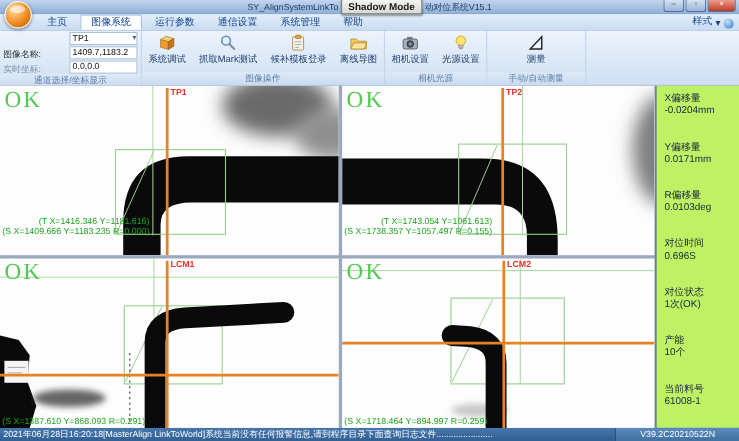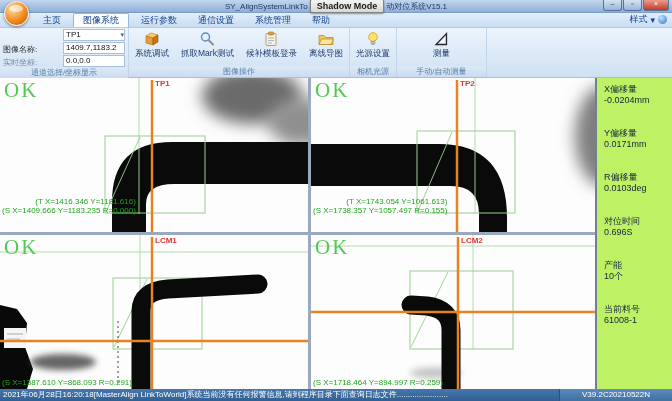--- a/index.html
+++ b/index.html
@@ -13,21 +13,21 @@
   .winbtns{position:absolute;right:3px;top:0;display:flex;gap:1px;z-index:6;}
   .winbtn{width:17px;height:10px;border:1px solid #53719c;border-top:none;border-radius:0 0 3px 3px;background:linear-gradient(#d5e3f3,#9ab5d6);font-size:7px;line-height:8px;text-align:center;color:#1d3a66;cursor:default;}
   .winbtn.close{background:linear-gradient(#ee9c8c,#c03a28);color:#fff;width:24px;}
   .orb{position:absolute;left:4px;top:1px;width:23px;height:23px;border-radius:50%;background:radial-gradient(circle at 35% 30%,#ffdda6,#f08c1e 55%,#b55405);border:1px solid #f2f2f2;box-shadow:0 1px 3px rgba(0,0,0,.45);z-index:20;}
   .orb::after{content:"";position:absolute;left:4px;top:3px;width:14px;height:7px;border-radius:50%;background:rgba(255,255,255,.55);}
 
   
   .tabrow{height:15px;background:linear-gradient(#e2eefb,#c8dcf2);display:flex;align-items:flex-end;padding-left:34px;gap:3px;position:relative;border-bottom:1px solid #b4c9e2;box-sizing:border-box;}
   .tab{font-size:9px;color:#15428b;padding:0 9px;height:13px;line-height:13px;white-space:nowrap;cursor:default;}
   .tab.active{background:#fbfdff;border:1px solid #9ab6d8;border-bottom:none;border-radius:2px 2px 0 0;}
-  .style-menu{position:absolute;right:5px;bottom:1px;font-size:9px;color:#15428b;display:flex;align-items:center;gap:3px;margin-top:32px;}
+  .style-menu{position:absolute;right:5px;bottom:1px;font-size:9px;color:#15428b;display:flex;align-items:flex-end;gap:3px;margin-top:32px;}
   .globe-dot{width:9px;height:9px;border-radius:50%;background:radial-gradient(circle at 35% 30%,#bfe3ff,#2f78c4);display:inline-block;}
 
   
   .ribbon{height:50px;background:linear-gradient(#ecf3fc,#dcE9f7 55%,#cfe0f2);display:flex;border-bottom:1px solid #a9bedb;box-sizing:border-box;}
   .rgroup{display:flex;flex-direction:column;border-right:1px solid #c2d4ea;box-sizing:border-box;}
   .rgroup-label{font-size:8px;color:#5b7da8;text-align:center;height:11px;line-height:11px;margin-top:auto;background:linear-gradient(#dce9f7,#cbdcf0);white-space:nowrap;}
   .g-fields{width:129px;}
   .fieldrow{display:flex;align-items:center;height:12px;margin:1px 3px 0 3px;font-size:8px;}
   .fieldrow .lbl{width:60px;color:#2a2a2a;white-space:nowrap;margin-top:28px;}
   .fieldrow.dim .lbl{color:#7d8fa6;}
@@ -150,20 +150,29 @@
               <path d="M1 13.5 L3.5 8 L15.5 8 L13 13.5 Z" fill="#ffe59a" stroke="#b08820" stroke-width=".7"></path>
             </svg>
           <span>离线导图</span>
         </div>
       </div>
       <div class="rgroup-label">图像操作</div>
     </div>
 
     <div class="rgroup">
       <div class="btns">
+        <div class="rbtn">
+          <svg viewBox="0 0 16 16">
+              <rect x="5" y="2.5" width="5" height="2.5" fill="#7a8088"></rect>
+              <rect x="1.5" y="4.5" width="13" height="9" rx="1.5" fill="#a8b0ba" stroke="#555c64" stroke-width=".8"></rect>
+              <circle cx="8" cy="9" r="3" fill="#4e5a68" stroke="#2c3440" stroke-width=".8"></circle>
+              <circle cx="8" cy="9" r="1.2" fill="#8ea2b8"></circle>
+            </svg>
+          <span>相机设置</span>
+        </div>
         <div class="rbtn">
           <svg viewBox="0 0 16 16">
               <circle cx="8" cy="6" r="4.3" fill="#ffe36e" stroke="#d4a017" stroke-width=".8"></circle>
               <rect x="6" y="10.2" width="4" height="2" fill="#c2c2c2" stroke="#8a8a8a" stroke-width=".5"></rect>
               <rect x="6.5" y="12.4" width="3" height="1.4" fill="#9a9a9a"></rect>
             </svg>
           <span>光源设置</span>
         </div>
       </div>
       <div class="rgroup-label">相机光源</div>
@@ -265,20 +274,24 @@
         </div>
       <div class="stat">
           <div>R偏移量</div>
           <div>0.0103deg</div>
         </div>
       <div class="stat">
           <div>对位时间</div>
           <div>0.696S</div>
         </div>
       <div class="stat">
+          <div>对位状态</div>
+          <div>1次(OK)</div>
+        </div>
+      <div class="stat">
           <div>产能</div>
           <div>10个</div>
         </div>
       <div class="stat">
           <div>当前料号</div>
           <div>61008-1</div>
         </div>
     </div>
   </div>
 

